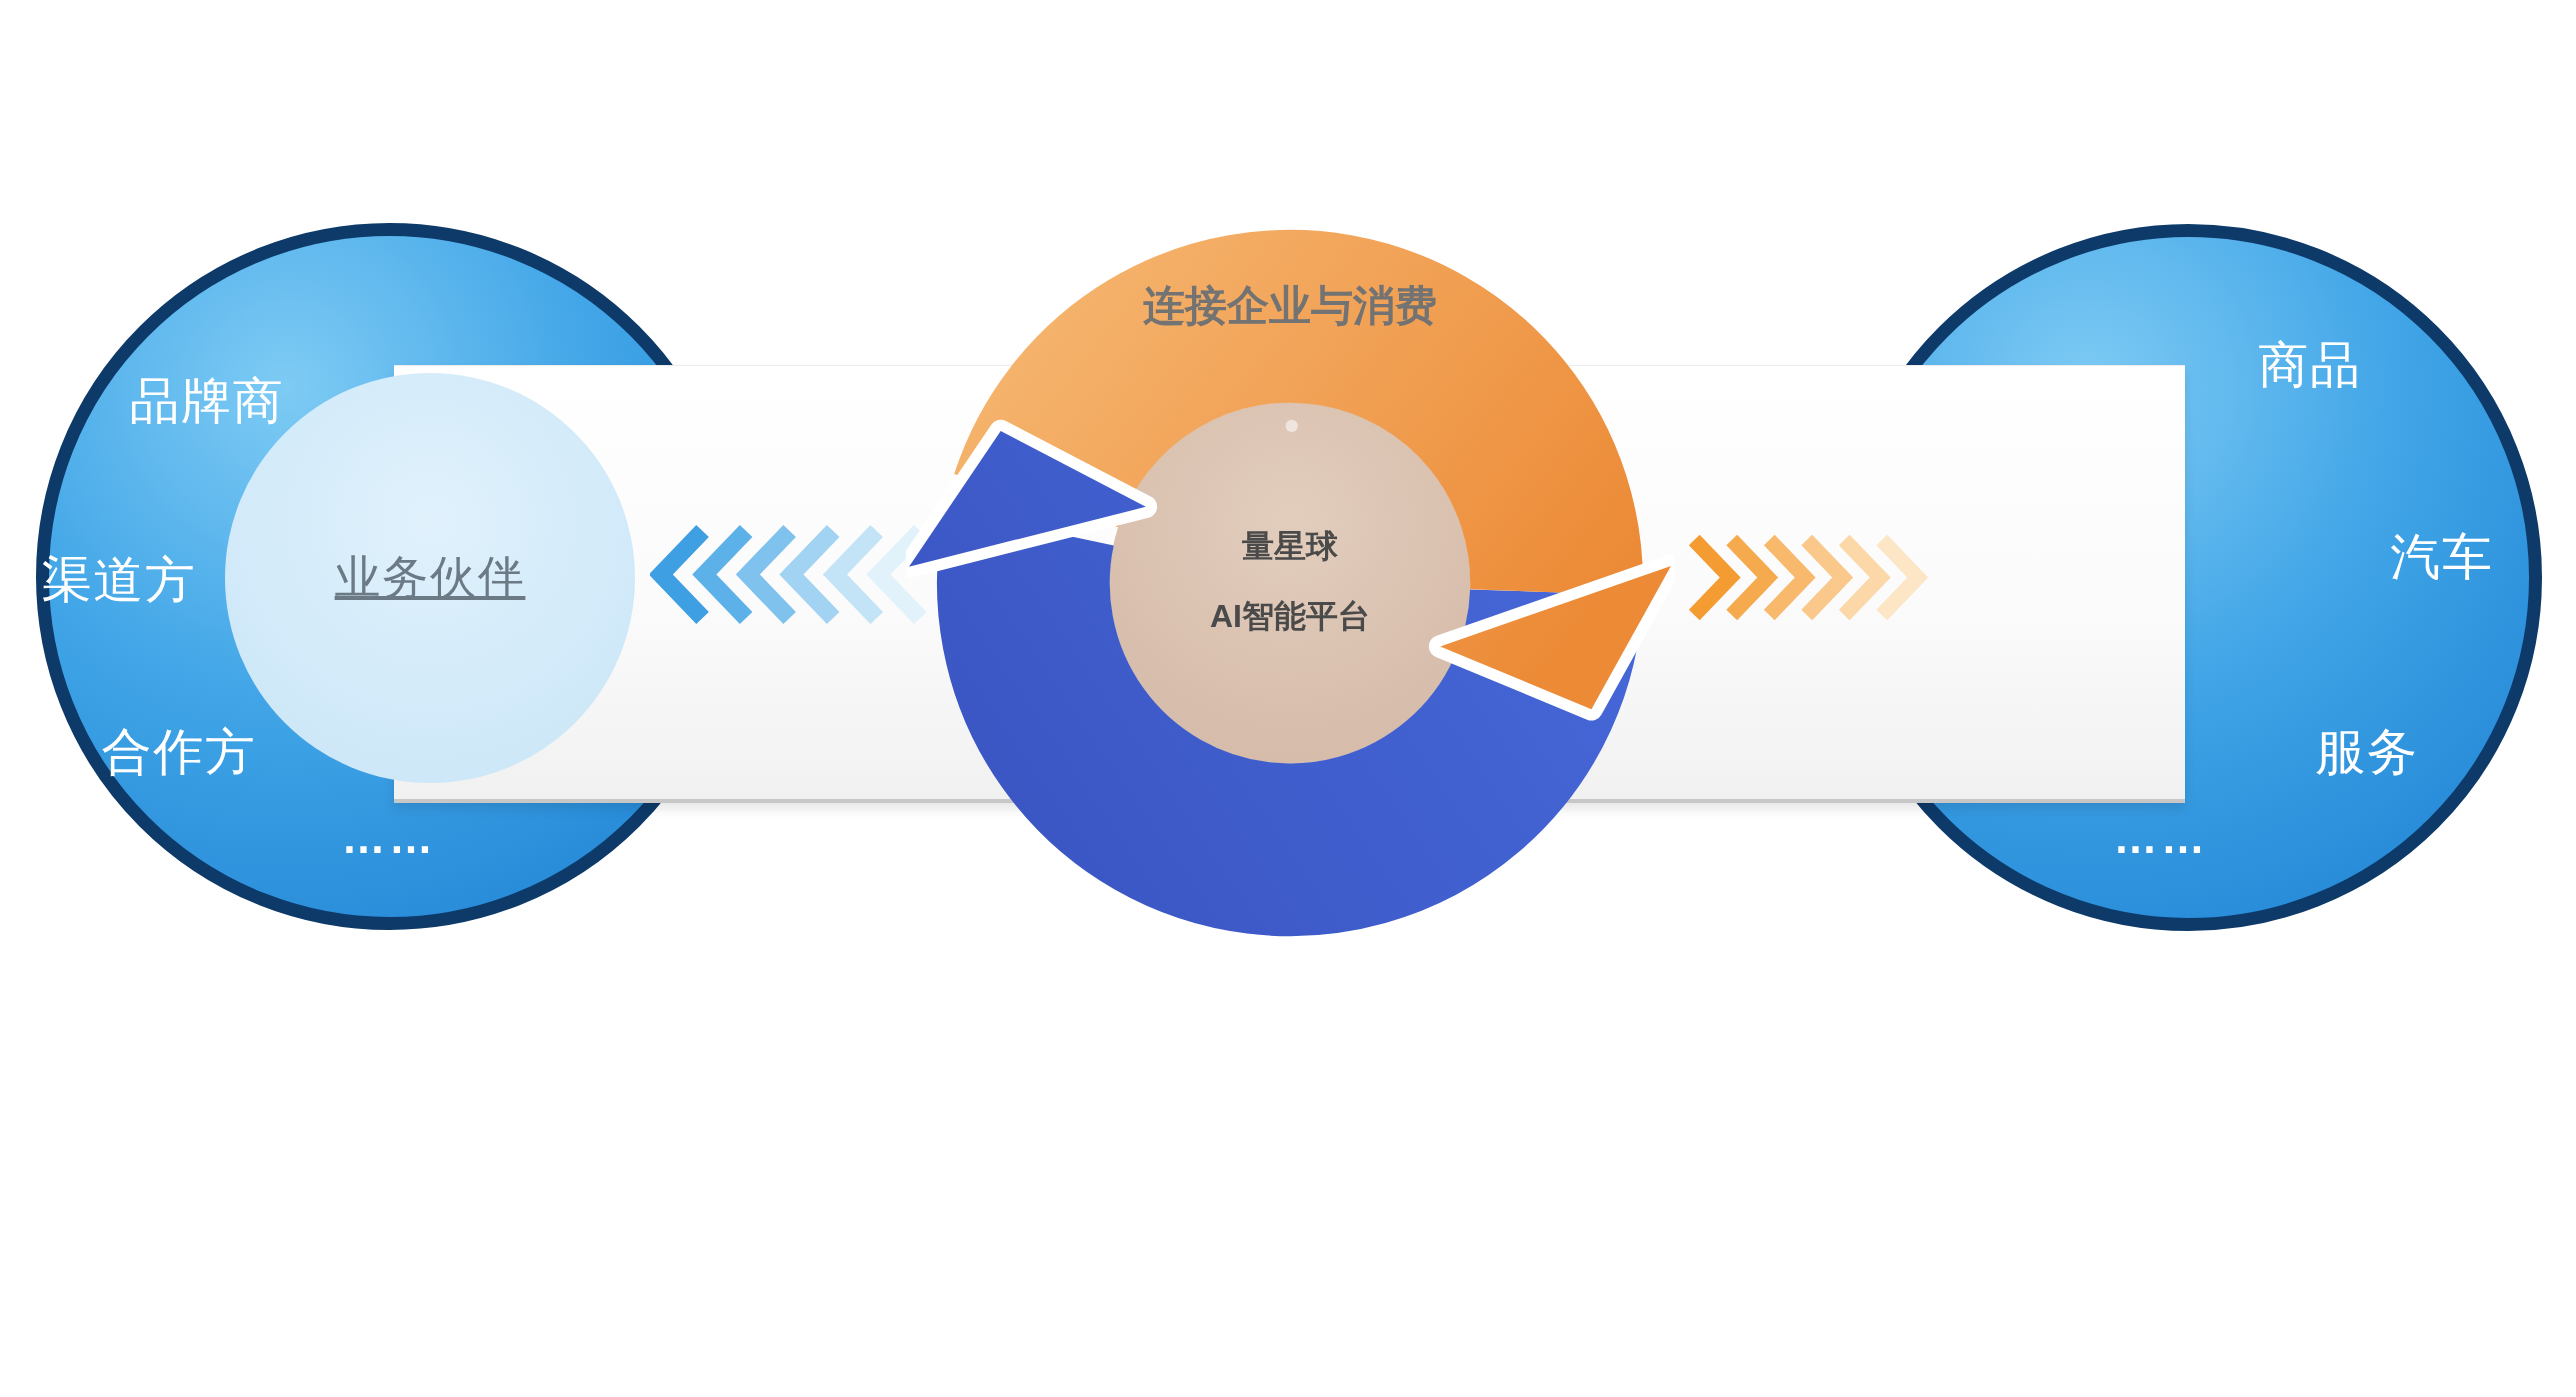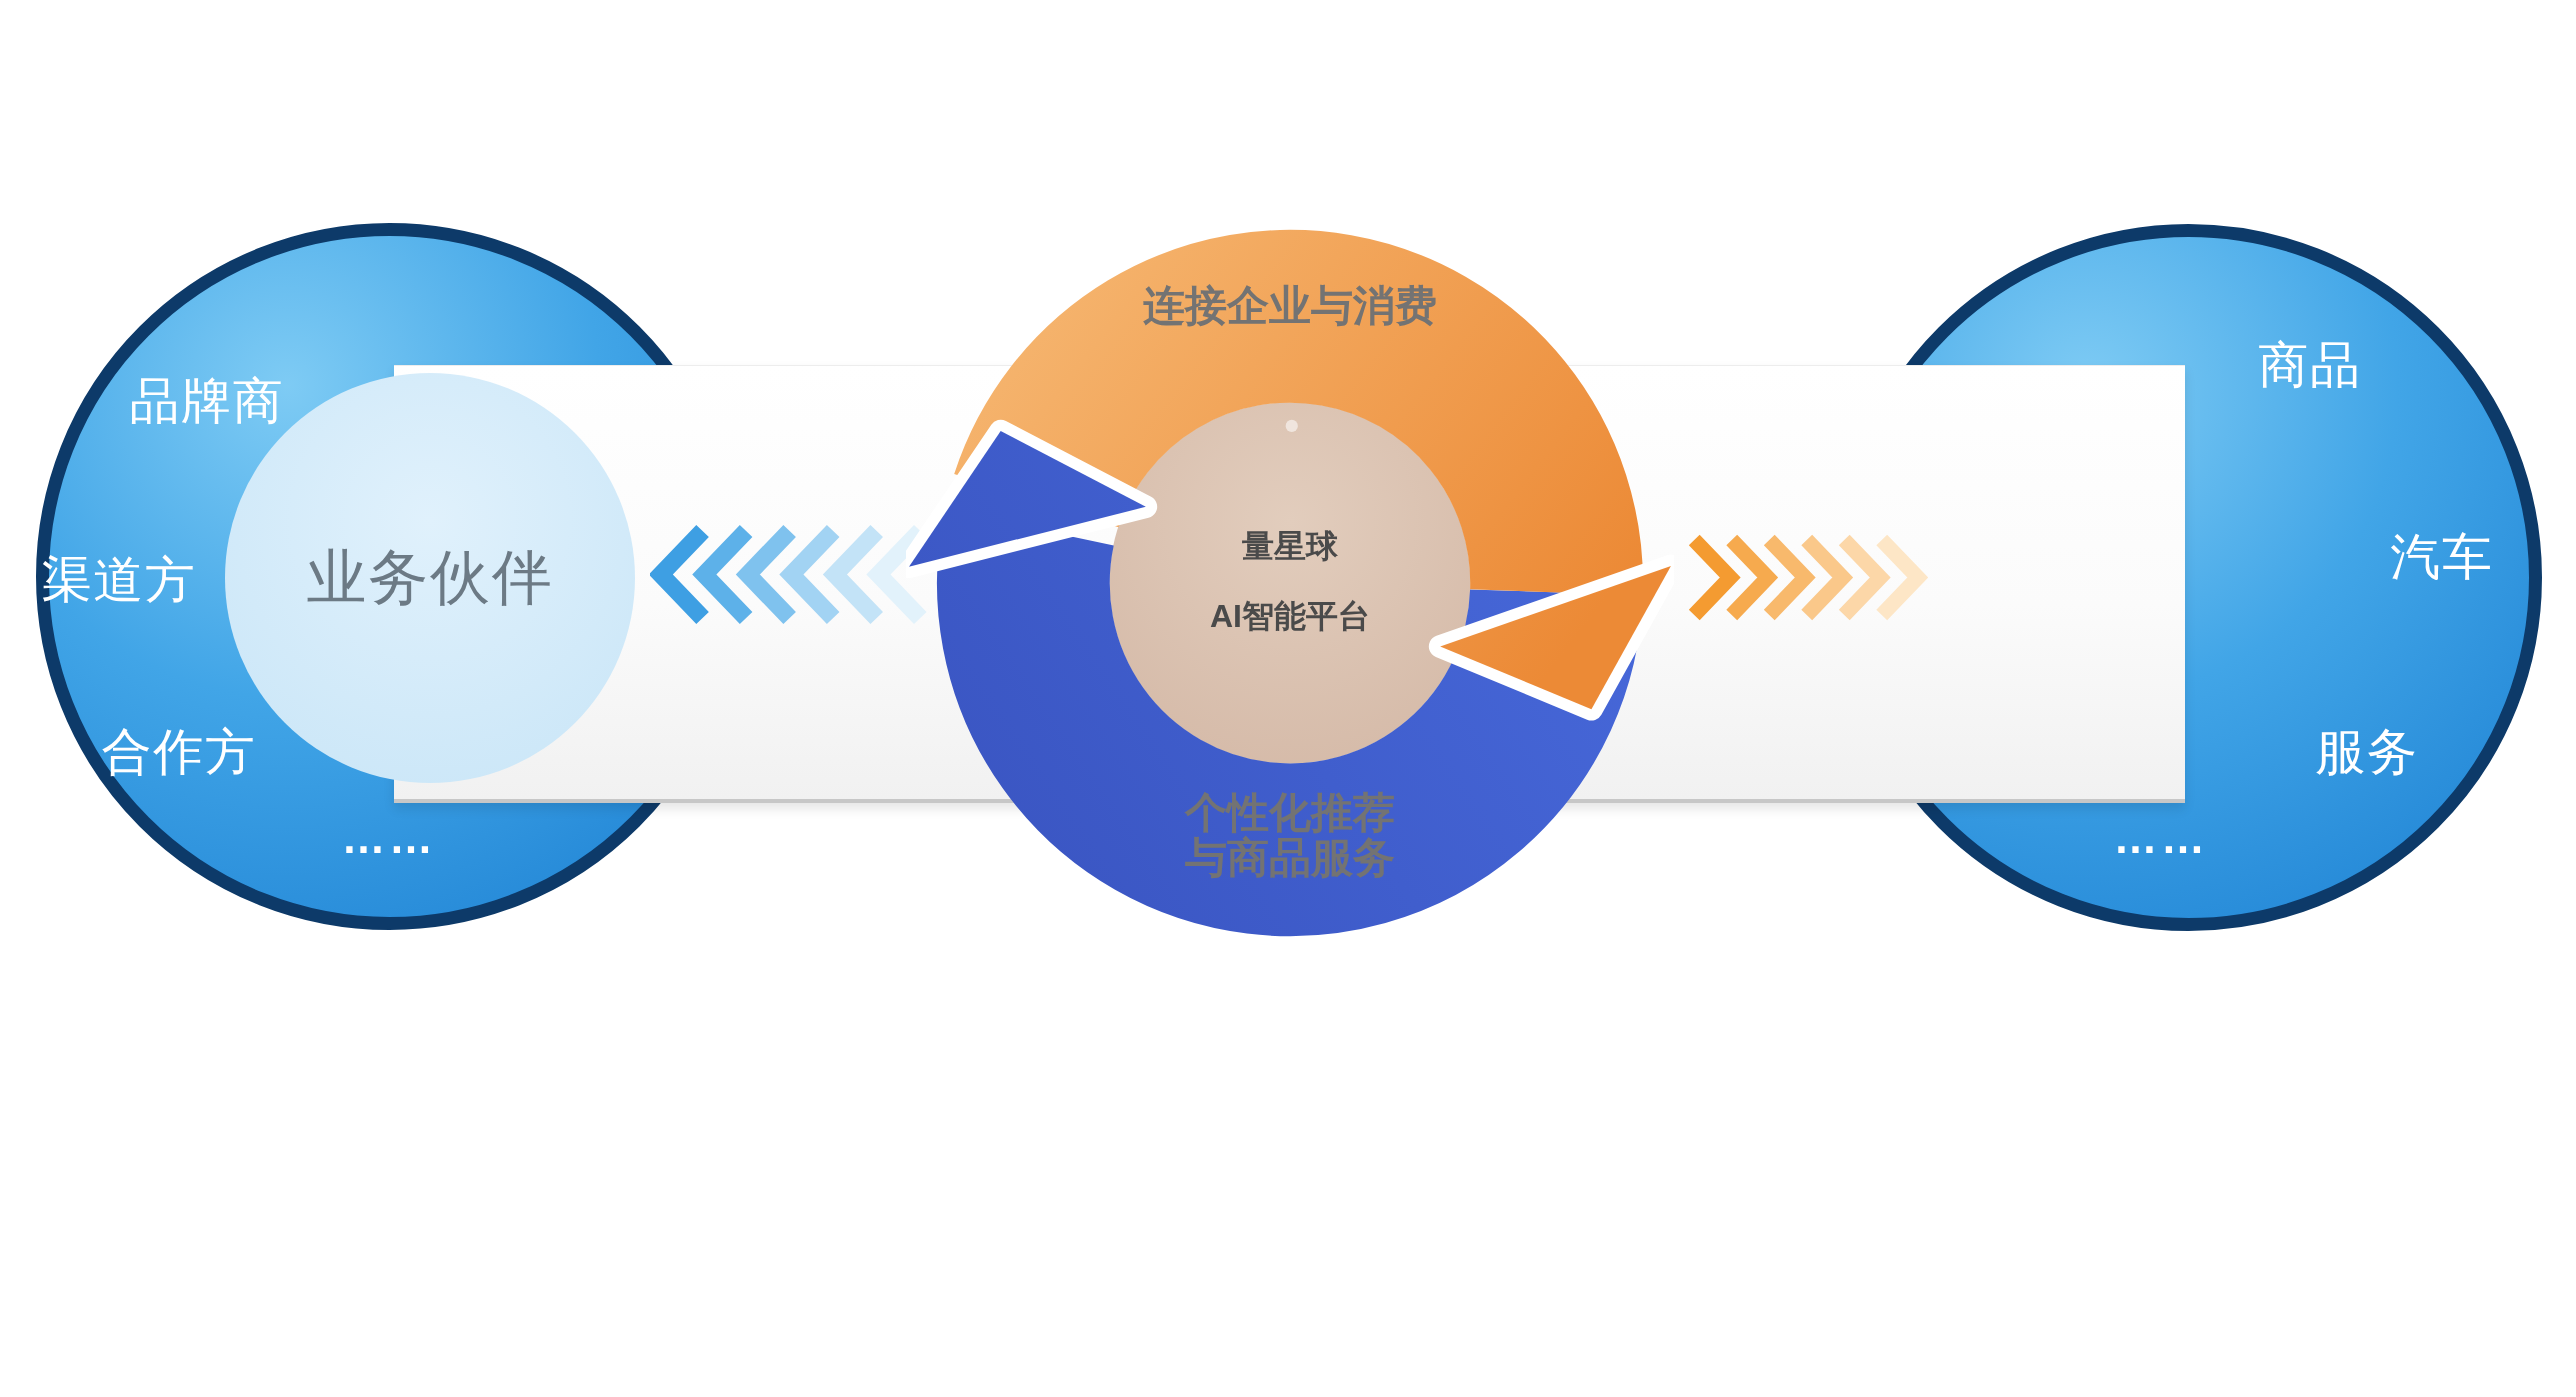--- a/index.html
+++ b/index.html
@@ -40,24 +40,25 @@
     position: absolute;
     width: 410px; height: 410px;
     border-radius: 50%;
     background: radial-gradient(circle at 50% 36%, #e0f1fc 0%, #c8e5f7 100%);
     display: flex; align-items: center; justify-content: center;
     z-index: 3;
   }
   .inner-circle.left  { left: 225px;  top: 373px; }
   .inner-circle.right { left: 1939px; top: 373px; }
   .inner-label {
-    font-size: 60px;
+    font-size: 46px;
     color: #6c7a85;
     font-weight: 500;
     letter-spacing: 1.7px;
+    text-decoration: underline;
   }
   
   .eco-label {
     position: absolute;
     transform: translate(-50%, -50%);
     color: #ffffff;
     font-size: 50px;
     font-weight: 500;
     letter-spacing: 1.7px;
     white-space: nowrap;
@@ -169,19 +170,15 @@
 
   <div class="cap top">
     <div>连接企业与消费</div>
   </div>
 
   <div class="core-name">
     <div>量星球</div>
     <div>AI智能平台</div>
   </div>
 
-  <div class="cap bottom">
-    <div>个性化推荐</div>
-    <div>与商品服务</div>
-  </div>
 
 </div>
 
 
 </body></html>

